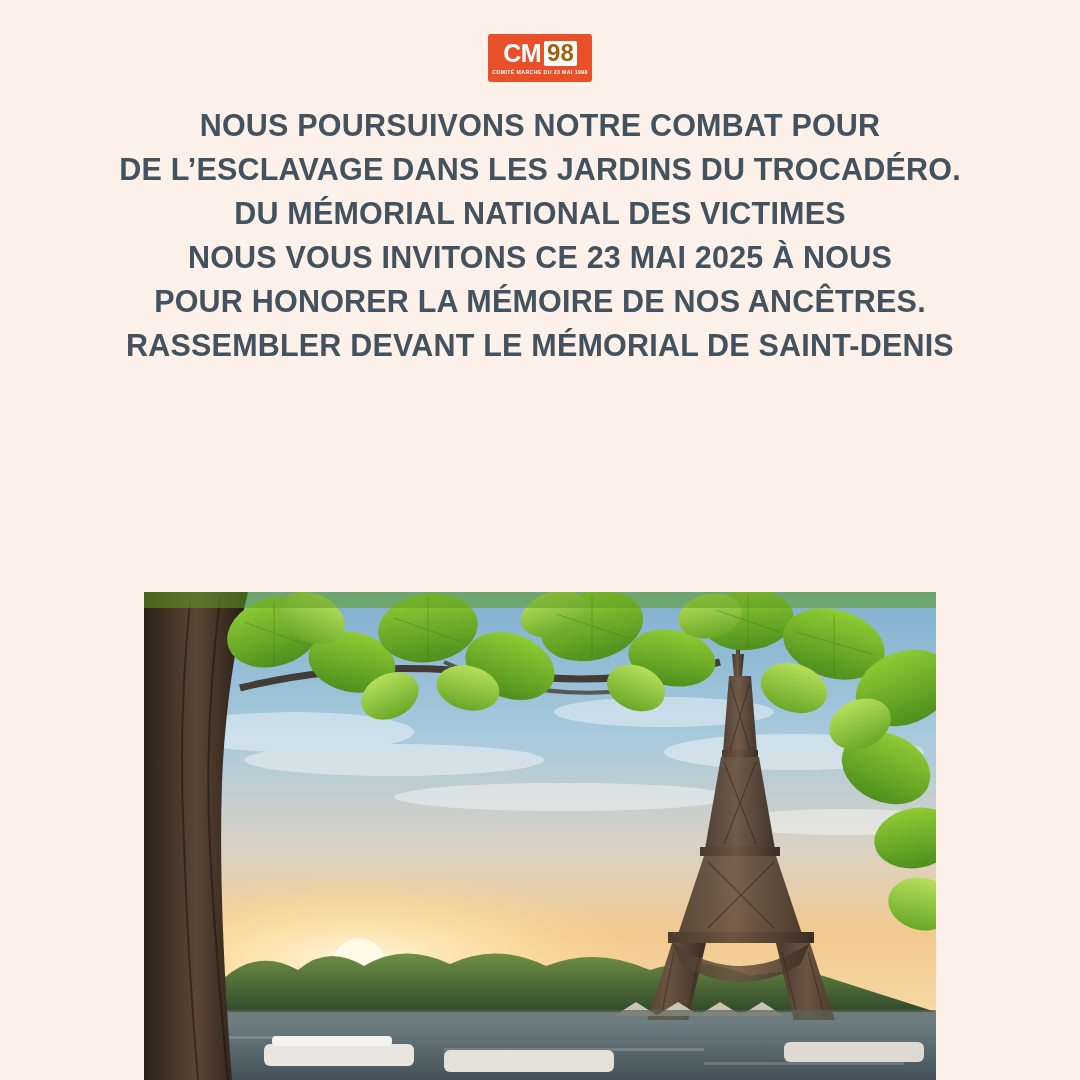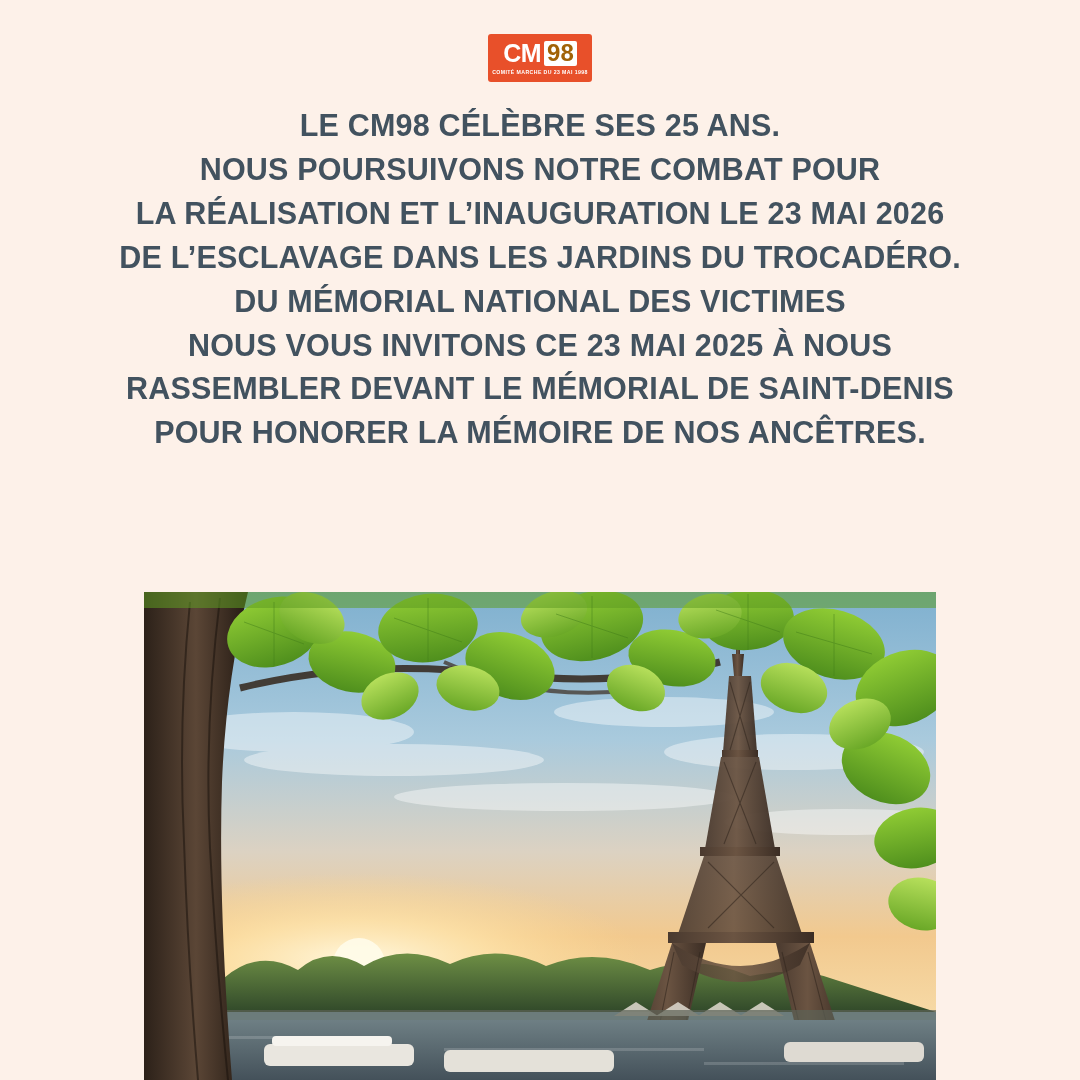--- a/index.html
+++ b/index.html
@@ -114,28 +114,26 @@
   <div class="logo-wrap">
     <div class="logo-main">
       <span class="logo-cm">CM</span>
       <span class="logo-98">98</span>
     </div>
     <div class="logo-sub">COMITÉ MARCHE DU 23 MAI 1998</div>
   </div>
 
 
   <div class="body-text">
-    <span class="line">LE CM98 CÉLÈBRE SES 25 ANS.</span>
     <span class="line">NOUS POURSUIVONS NOTRE COMBAT POUR</span>
-    <span class="line">LA RÉALISATION ET L’INAUGURATION LE 23 MAI 2026</span>
     <span class="line">DE L’ESCLAVAGE DANS LES JARDINS DU TROCADÉRO.</span>
     <span class="line">DU MÉMORIAL NATIONAL DES VICTIMES</span>
     <span class="line">NOUS VOUS INVITONS CE 23 MAI 2025 À NOUS</span>
+    <span class="line">POUR HONORER LA MÉMOIRE DE NOS ANCÊTRES.</span>
     <span class="line">RASSEMBLER DEVANT LE MÉMORIAL DE SAINT-DENIS</span>
-    <span class="line">POUR HONORER LA MÉMOIRE DE NOS ANCÊTRES.</span>
   </div>
 
   <div class="photo">
     <svg viewBox="0 0 792 488" preserveAspectRatio="xMidYMid slice" aria-hidden="true">
       <defs>
         <linearGradient id="sky" x1="0" y1="0" x2="0" y2="1">
           <stop offset="0%" stop-color="#7fb0cf"></stop>
           <stop offset="35%" stop-color="#a9cadd"></stop>
           <stop offset="62%" stop-color="#dcd2c2"></stop>
           <stop offset="82%" stop-color="#f2c98e"></stop>

